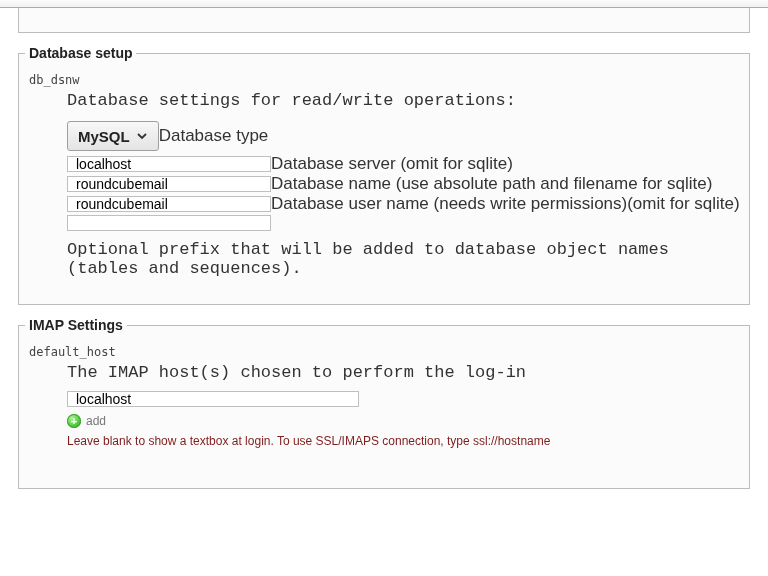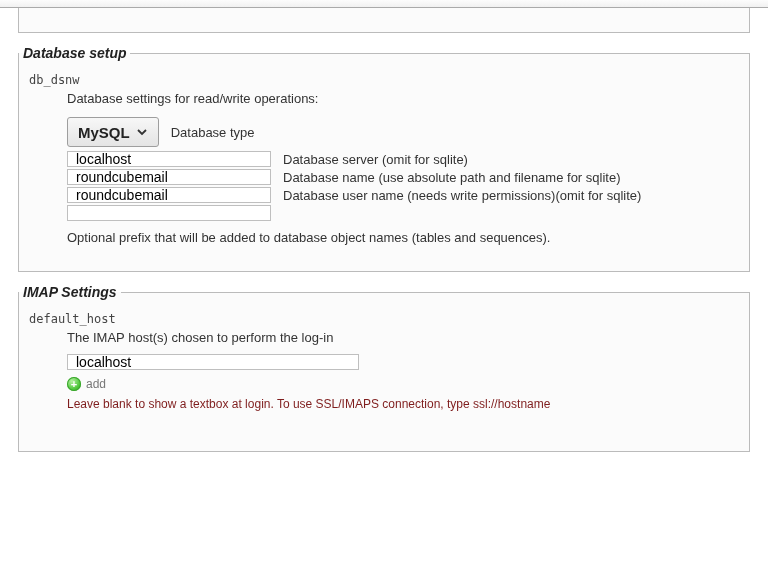--- a/index.html
+++ b/index.html
@@ -31,33 +31,34 @@
   fieldset.panel {
     margin: 12px 18px 0 18px;
     padding: 6px 0 18px 0;
     border: 1px solid #bbb;
     background: #fbfbfb;
   }
   fieldset.panel > legend {
     font-weight: 700;
     font-size: 14px;
     padding: 0 4px;
+    margin-left: 6px;
     color: #222;
-    font-style: italic;
   }
   .param-name {
     font-family: "Lucida Console", Menlo, Consolas, monospace;
     font-size: 12px;
     color: #444;
     margin: 6px 0 4px 10px;
   }
   .desc {
-    font-size: 13px;
+    font-size: 17px;
     color: #333;
     margin: 4px 0 8px 48px;
+    font-family: Liberation Mono, monospace;
   }
   .hint {
     font-size: 12px;
     color: #7f1d1d;
     margin: 6px 0 0 48px;
   }
   .field-row {
     display: flex;
     align-items: center;
     margin: 0 0 0 48px;
@@ -67,22 +68,21 @@
     box-sizing: border-box;
     padding: 4px 8px;
     font-size: 14px;
     border: 1px solid #bfbfbf;
     background: #fff;
     margin: 1px 0;
     width: 204px;
     font-family: inherit;
   }
   .field-row .rlabel {
-    margin-left: 12px;
-    font-size: 13px;
+    font-size: 17px;
     color: #333;
   }
   
   .select-wrap {
     display: inline-flex;
     align-items: center;
     border: 1px solid #9e9e9e;
     border-radius: 3px;
     background: linear-gradient(#f7f7f7, #e4e4e4);
     height: 28px;

